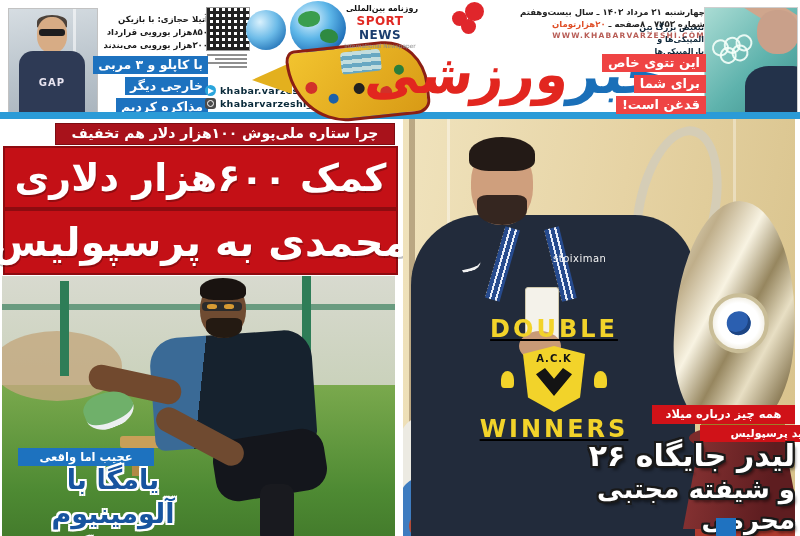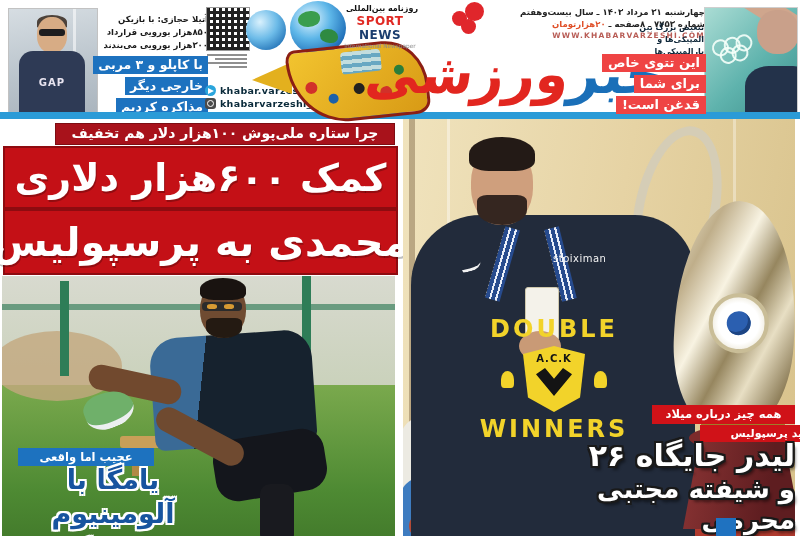--- a/index.html
+++ b/index.html
@@ -131,21 +131,21 @@
   .pr-torso{left:8px;top:96px;width:284px;height:330px;background:#222b3b;border-radius:70px 60px 0 0;}
   .pr-head{left:68px;top:26px;width:62px;height:80px;background:#cf9f7d;border-radius:46%;}
   .pr-hair{left:66px;top:18px;width:66px;height:34px;background:#231a16;border-radius:50% 50% 30% 30%;}
   .pr-beard{left:74px;top:76px;width:50px;height:30px;background:#352620;border-radius:20% 20% 50% 50%;}
   .pr-ribbon-l{left:92px;top:108px;width:15px;height:74px;background:repeating-linear-gradient(90deg,#274b8e 0 4px,#e9eef8 4px 6px);transform:rotate(16deg);}
   .pr-ribbon-r{left:150px;top:108px;width:15px;height:74px;background:repeating-linear-gradient(90deg,#274b8e 0 4px,#e9eef8 4px 6px);transform:rotate(-14deg);}
   .pr-medalcard{left:122px;top:168px;width:32px;height:52px;background:#f4f2ea;border-radius:3px;border:1px solid #cfc8ad;}
   .pr-hand{left:116px;top:212px;width:42px;height:30px;background:#c99a76;border-radius:50%;}
   .nike-swoosh{left:58px;top:140px;width:20px;height:9px;border-bottom:3px solid #f2f2f2;border-radius:0 0 60% 20%;transform:rotate(-14deg);}
   .pr-polo-brand{left:150px;top:134px;width:70px;direction:ltr;text-align:left;color:#f4f4f4;font-size:10px;font-weight:normal;letter-spacing:.5px;}
-  .pr-print{left:52px;top:196px;width:198px;text-align:center;direction:ltr;}
+  .pr-print{left:52px;top:196px;width:198px;text-align:center;direction:ltr;text-decoration:underline;}
   .print-word{color:#f2d32a;font-size:24px;font-weight:bold;letter-spacing:3px;line-height:28px;}
   .print-row{display:flex;align-items:center;justify-content:center;gap:9px;margin:3px 0;}
   .mini-cup{width:13px;height:17px;background:#f2d32a;border-radius:50% 50% 25% 25%;}
   .crest{position:relative;width:62px;height:66px;background:#f2d32a;
       clip-path:polygon(50% 0,100% 12%,92% 78%,50% 100%,8% 78%,0 12%);}
   .crest-club{position:absolute;left:0;top:7px;width:100%;color:#141414;font-size:10px;font-weight:bold;letter-spacing:1px;}
   .crest-eagle{position:absolute;left:13px;top:22px;width:36px;height:28px;background:#141414;
       clip-path:polygon(50% 100%,0 22%,25% 0,50% 38%,75% 0,100% 22%);}
   .tr-handle{left:232px;top:6px;width:66px;height:150px;border:9px solid #d5cdb6;border-radius:50%;transform:rotate(12deg);}
   .tr-cup{left:272px;top:82px;width:120px;height:234px;transform:rotate(3deg);

